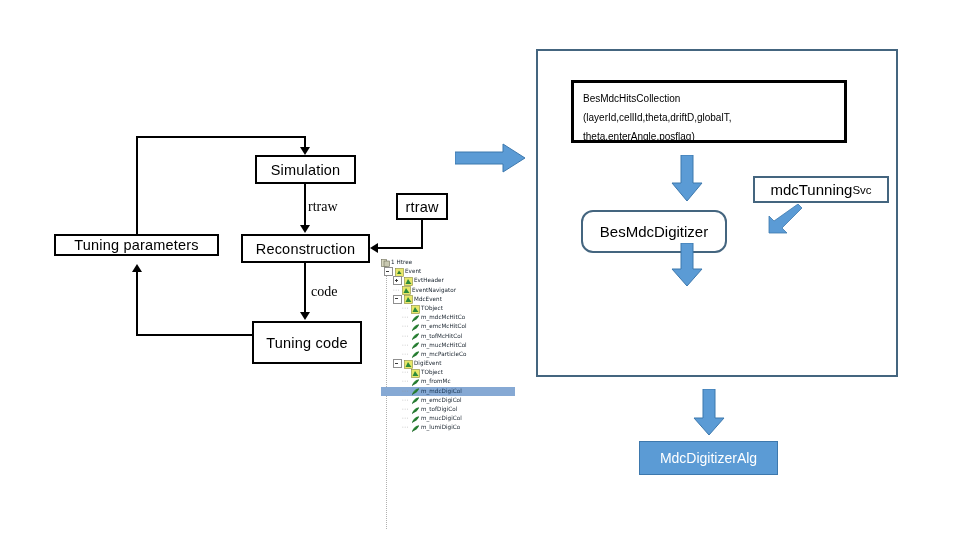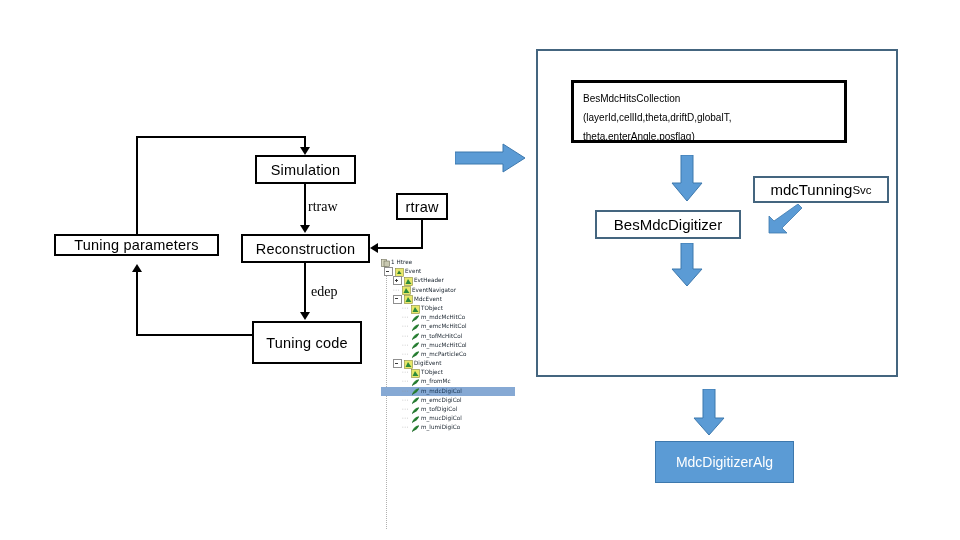--- a/index.html
+++ b/index.html
@@ -163,38 +163,38 @@
     <span>mdcTunning</span>
       <span class="svcsmall">Svc</span>
   </div>
 
   <div class="abs" style="left:768px;top:204px;width:34px;height:30px;">
     <svg width="34" height="30" viewBox="0 0 34 30" class="blue-arrow-diag">
       <polygon points="30,0 34,4 14,24 19,29 1,29 1,12 6,17" fill="#5b9bd5" stroke="#3d78ad" stroke-width="0.8"></polygon>
     </svg>
   </div>
 
-  <div class="abs bluebordbox" style="left:595px;top:210px;width:146px;height:29px;">
+  <div class="abs bluebordbox" style="left:581px;top:210px;width:146px;height:43px;border-radius:12px;">
     <span>BesMdcDigitizer</span>
   </div>
 
   <div class="abs" style="left:670px;top:243px;width:34px;height:45px;">
     <svg width="34" height="45" viewBox="0 0 34 45" class="blue-arrow-down">
       <polygon points="11,0 23,0 23,26 32,26 17,43 2,26 11,26" fill="#5b9bd5" stroke="#3d78ad" stroke-width="1"></polygon>
     </svg>
   </div>
 
 
   <div class="abs" style="left:692px;top:389px;width:34px;height:48px;">
     <svg width="34" height="48" viewBox="0 0 34 48" class="blue-arrow-down">
       <polygon points="11,0 23,0 23,29 32,29 17,46 2,29 11,29" fill="#5b9bd5" stroke="#3d78ad" stroke-width="1"></polygon>
     </svg>
   </div>
 
-  <div class="abs bluefillbox" style="left:655px;top:441px;width:139px;height:42px;">
+  <div class="abs bluefillbox" style="left:639px;top:441px;width:139px;height:34px;">
     <span>MdcDigitizerAlg</span>
   </div>
 
   <div class="abs" style="left:455px;top:143px;width:72px;height:32px;">
     <svg width="72" height="32" viewBox="0 0 72 32" class="blue-arrow-right">
       <polygon points="0,9 48,9 48,1 70,15 48,29 48,21 0,21" fill="#5b9bd5" stroke="#3d78ad" stroke-width="1"></polygon>
     </svg>
   </div>
 
   <div class="abs flowbox" style="left:255px;top:155px;width:101px;height:29px;">
@@ -221,21 +221,21 @@
   <div class="abs lineH" style="left:136px;top:136px;width:170px;"></div>
   <div class="abs lineV" style="left:304px;top:136px;height:13px;"></div>
   <div class="abs arrowDown" style="left:300px;top:147px;"></div>
 
   <div class="abs lineV" style="left:304px;top:184px;height:42px;"></div>
   <div class="abs arrowDown" style="left:300px;top:225px;"></div>
   <div class="abs edgelabel" style="left:308px;top:199px;">rtraw</div>
 
   <div class="abs lineV" style="left:304px;top:263px;height:50px;"></div>
   <div class="abs arrowDown" style="left:300px;top:312px;"></div>
-  <div class="abs edgelabel" style="left:311px;top:284px;">edep</div>
+  <div class="abs edgelabel" style="left:311px;top:284px;">code</div>
 
   <div class="abs lineH" style="left:136px;top:334px;width:117px;"></div>
   <div class="abs lineV" style="left:136px;top:272px;height:63px;"></div>
   <div class="abs arrowUp" style="left:132px;top:264px;"></div>
 
   <div class="abs lineV" style="left:421px;top:220px;height:29px;"></div>
   <div class="abs lineH" style="left:378px;top:247px;width:45px;"></div>
   <div class="abs arrowLeft" style="left:370px;top:243px;"></div>
 
   <div class="abs tree" style="left:381px;top:258px;width:134px;height:272px;">

